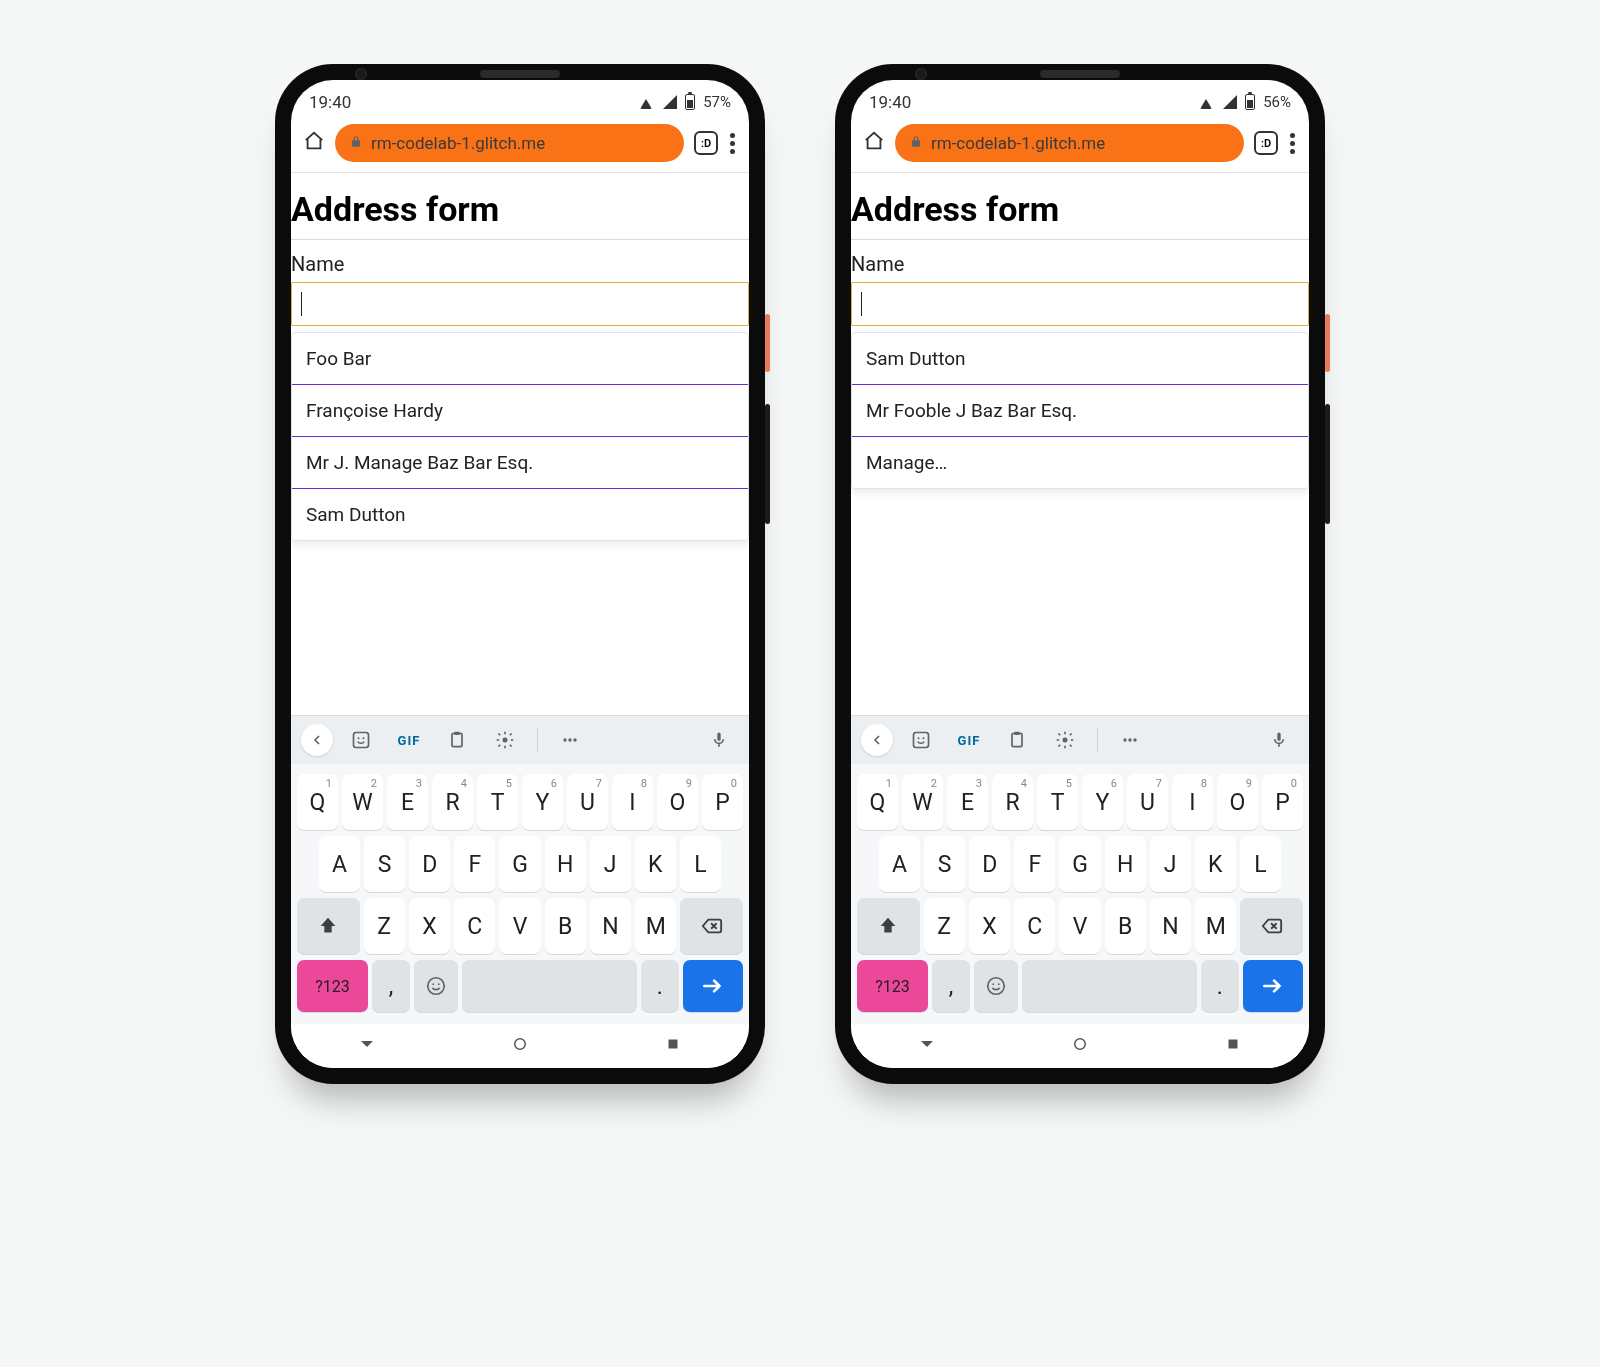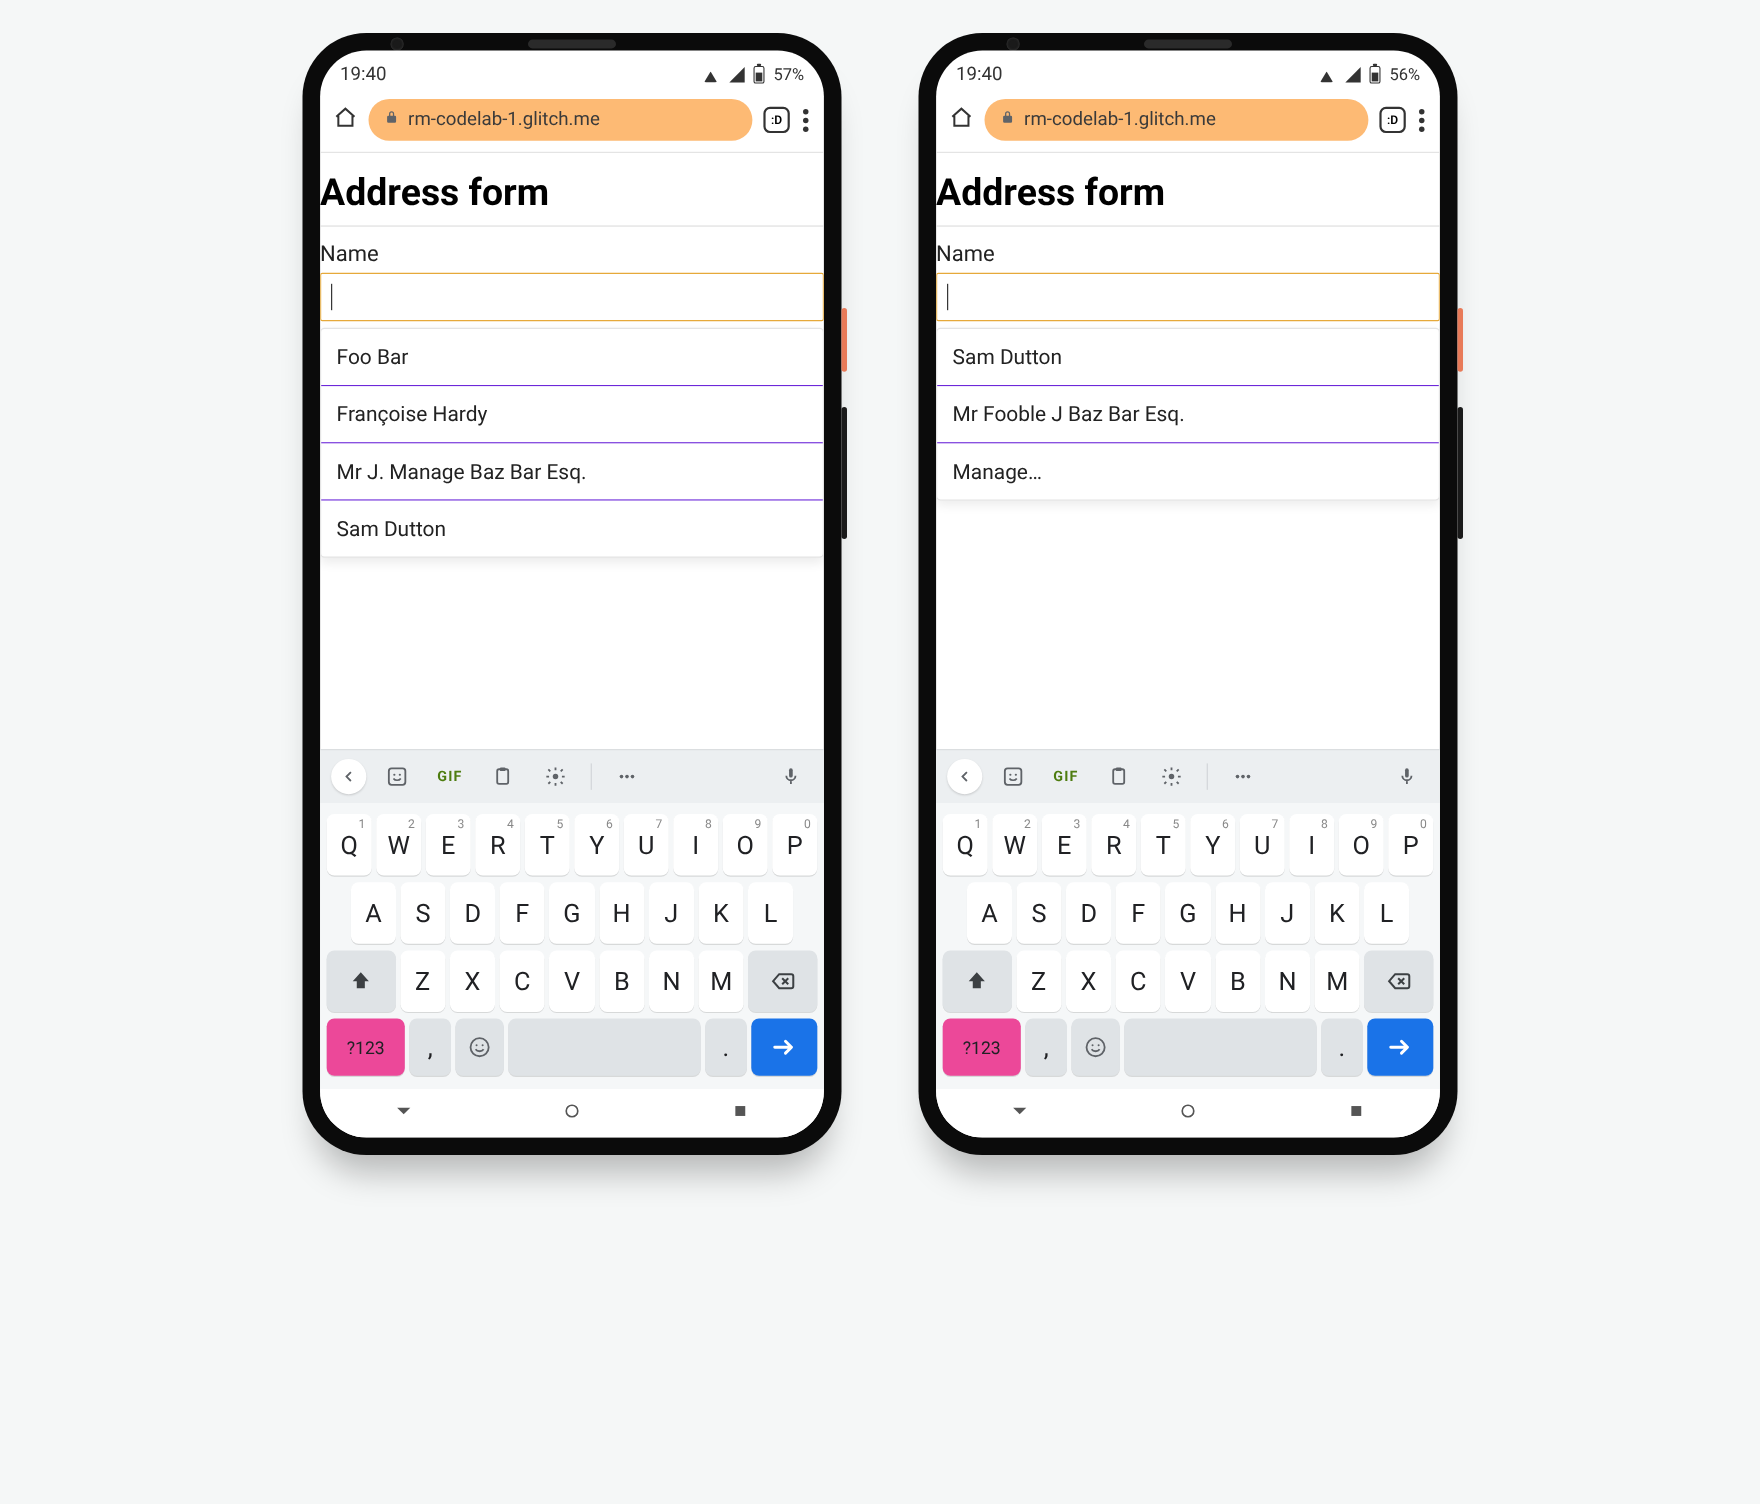--- a/index.html
+++ b/index.html
@@ -12,20 +12,21 @@
     padding: 30px 20px 90px;
   }
   .phone {
     width: 490px;
     height: 1020px;
     background: #0b0b0b;
     border-radius: 58px;
     padding: 16px;
     position: relative;
     box-shadow: 0 28px 30px -12px rgba(0,0,0,.25);
+    margin-top: 34px;
   }
   .side-btn { position: absolute; background:#1a1a1a; border-radius:3px; }
   .side-btn.power { right:-5px; top:250px; width:5px; height:58px; background:#e87a58; }
   .side-btn.vol { right:-5px; top:340px; width:5px; height:120px; }
   .screen {
     background:#fff;
     width:100%; height:100%;
     border-radius:42px;
     overflow:hidden;
     display:flex; flex-direction:column;
@@ -55,21 +56,21 @@
   .batt { width:10px;height:16px;border:1.5px solid #333; border-radius:2px; position:relative;}
   .batt::before{content:"";position:absolute;top:-3px;left:2px;width:4px;height:2px;background:#333;border-radius:1px;}
   .batt::after{content:"";position:absolute;bottom:1px;left:1px;right:1px;height:55%;background:#333;}
 
   
   .browserbar {
     display:flex; align-items:center; gap:10px; padding:8px 12px 10px;
   }
   .home-icon svg { width:22px; height:22px; }
   .urlbar {
-    flex:1; background:#fdba74; border-radius:22px; height:38px;
+    flex:1; background:#f97316; border-radius:22px; height:38px;
     display:flex; align-items:center; padding:0 14px; gap:8px;
     color:#3a3a3a; font-size:17px;
   }
   .lock-icon svg{width:14px;height:14px;}
   .tab-count {
     width:24px;height:24px;border:2px solid #333;border-radius:6px;
     display:flex;align-items:center;justify-content:center;font-size:11px;font-weight:600;
   }
   .kebab { display:flex; flex-direction:column; gap:3px; padding:0 2px;}
   .kebab span{width:5px;height:5px;background:#333;border-radius:50%;}
@@ -103,21 +104,21 @@
     background:#eceff1; border-top:1px solid #d9dcde;
   }
   .kb-toolbar {
     display:flex; align-items:center; padding:8px 10px; gap:8px;
   }
   .kb-chip {
     width:32px;height:32px;border-radius:50%;background:#fff;
     display:flex;align-items:center;justify-content:center;
     box-shadow:0 1px 2px rgba(0,0,0,.15);
   }
-  .kb-tool { flex:0 0 auto; width:40px; display:flex; justify-content:center; color:#4d7c0f;}
+  .kb-tool { flex:0 0 auto; width:40px; display:flex; justify-content:center; color:#0369a1;}
   .kb-tool.gif{font-weight:700;font-size:13px;letter-spacing:1px;}
   .kb-sep{width:1px;height:24px;background:#cfd3d6;margin:0 4px;}
   .kb-tool svg{width:20px;height:20px;fill:#5f6368;}
   .kb-spacer{flex:1;}
   .kb-rows{padding:4px 6px 8px; background:#f5f7f8;}
   .kb-row{display:flex;gap:4px;margin:6px 0;}
   .key{
     flex:1;height:56px;background:#fff;border-radius:7px;
     display:flex;align-items:center;justify-content:center;
     font-size:23px;color:#202124;position:relative;

